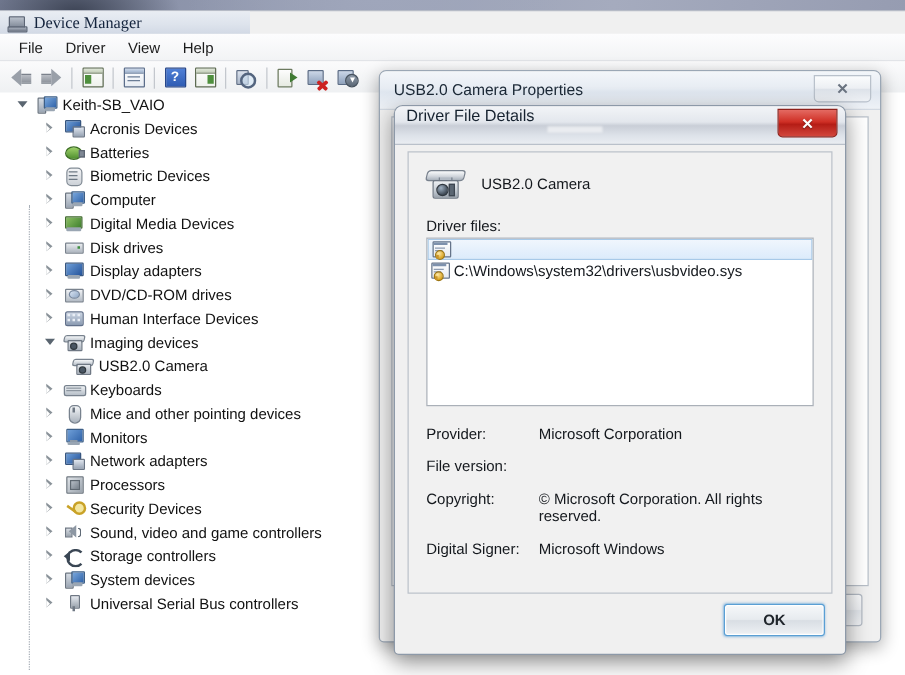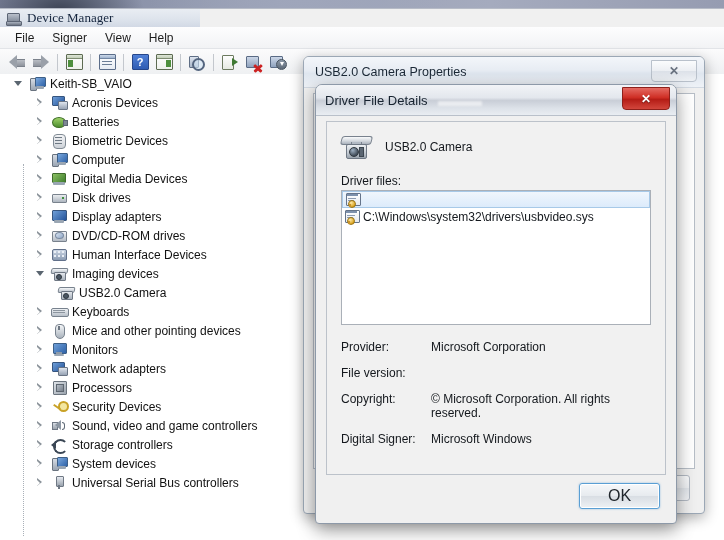--- a/index.html
+++ b/index.html
@@ -515,21 +515,21 @@
     border: 1px solid #8d99a8;
     border-radius: 7px 7px 4px 4px;
     box-shadow: 0 6px 18px rgba(0,0,0,0.42);
     overflow: hidden;
   }
   #dfd-titlebar {
     height: 30px;
     background: linear-gradient(180deg,#f2f4f7 0%, #e3e7ed 42%, #c9ced7 52%, #dde2e9 78%, #e9edf2 100%);
     border-bottom: 1px solid #b9c0ca;
     position: relative;
-    display:flex; align-items:center;
+    display:flex; align-items:flex-start;
   }
   #dfd-title-text {
     font-size: 13px; color:#16222f; margin-left: 9px; font-weight:normal;
   }
   #dfd-title-ghost {
     position:absolute; left: 122px; top: 16px;
     width: 44px; height: 5px;
     background: rgba(255,255,255,0.55);
     filter: blur(1px);
   }
@@ -636,21 +636,21 @@
   .det-label { width: 90px; flex:none; }
   .det-value { }
 
   #dfd-ok {
     position:absolute; right: 16px; bottom: 14px;
     width: 79px; height: 24px;
     background: linear-gradient(180deg,#f6f8fa 0%, #e7ebef 48%, #d9dee4 52%, #eef1f4 100%);
     border:1px solid #5a9fd4; border-radius:3px;
     box-shadow: inset 0 0 0 1px #ffffff, 0 0 2px rgba(60,140,210,0.55);
     display:flex; align-items:center; justify-content:center;
-    font-size:16px; color:#20262c;
+    font-size:12px; color:#20262c;font-weight:bold;
   }
 </style>
 </head>
 <body>
 
 <div id="desktop-bg"></div>
 
 <div id="dm-window">
 
   <div id="dm-titlebar">
@@ -658,21 +658,21 @@
       <span class="dm-icon-sys">
         <span class="mon"></span>
           <span class="base"></span>
       </span>
       <span id="dm-title-text">Device Manager</span>
     </div>
   </div>
 
   <div id="dm-menubar">
     <div class="menu-item">File</div>
-    <div class="menu-item">Signer</div>
+    <div class="menu-item">Driver</div>
     <div class="menu-item">View</div>
     <div class="menu-item">Help</div>
   </div>
 
   <div id="dm-toolbar">
     <div class="tb-btn">
       <span class="arrow left">
         <span class="shaft"></span>
           <span class="head"></span>
       </span>

